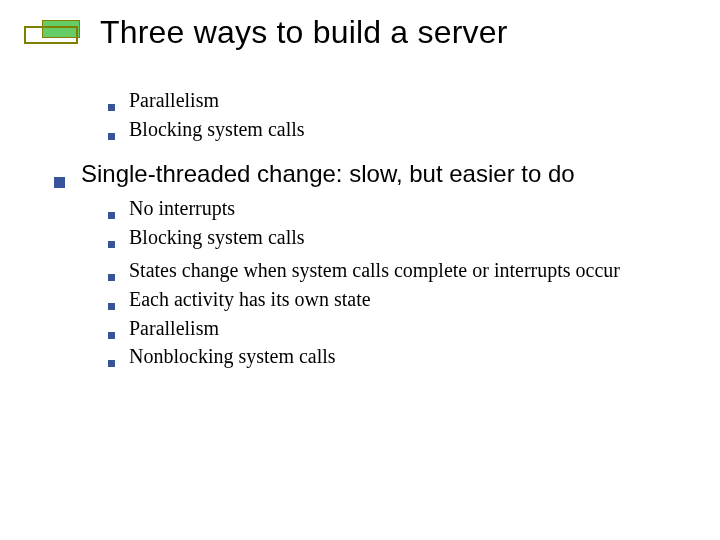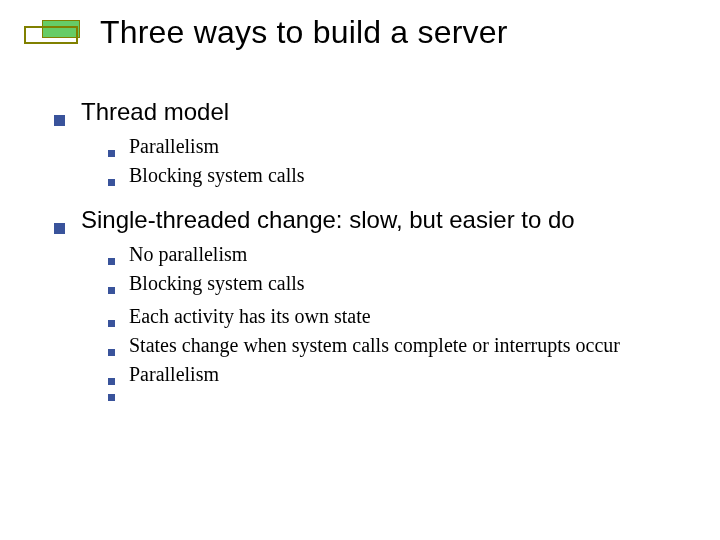--- a/index.html
+++ b/index.html
@@ -109,62 +109,59 @@
 
   <div class="decor">
     <div class="inner"></div>
     <div class="outer"></div>
   </div>
 
   <div class="title">Three ways to build a server</div>
 
   <div class="content">
 
-    <div class="level1">
-      <div class="bullet"></div>
-      <div class="text">Thread model</div>
-    </div>
     <div class="level2-group">
       <div class="level2">
         <div class="bullet"></div>
         <div class="text">Parallelism</div>
       </div>
       <div class="level2">
         <div class="bullet"></div>
         <div class="text">Blocking system calls</div>
       </div>
     </div>
 
     <div class="level1">
       <div class="bullet"></div>
       <div class="text">Single-threaded change: slow, but easier to do</div>
     </div>
     <div class="level2-group">
       <div class="level2">
         <div class="bullet"></div>
-        <div class="text">No parallelism</div>
+        <div class="text">No interrupts</div>
       </div>
       <div class="level2">
         <div class="bullet"></div>
         <div class="text">Blocking system calls</div>
       </div>
     </div>
 
     <div class="level2-group">
       <div class="level2">
         <div class="bullet"></div>
-        <div class="text">Each activity has its own state</div>
+        <div class="text">States change when system calls complete or interrupts occur</div>
       </div>
       <div class="level2">
         <div class="bullet"></div>
-        <div class="text">States change when system calls complete or interrupts occur</div>
+        <div class="text">Each activity has its own state</div>
       </div>
       <div class="level2">
         <div class="bullet"></div>
         <div class="text">Parallelism</div>
       </div>
       <div class="level2">
         <div class="bullet"></div>
+        <div class="text">Nonblocking system calls</div>
       </div>
     </div>
 
   </div>
 </div>
 
 </body></html>

